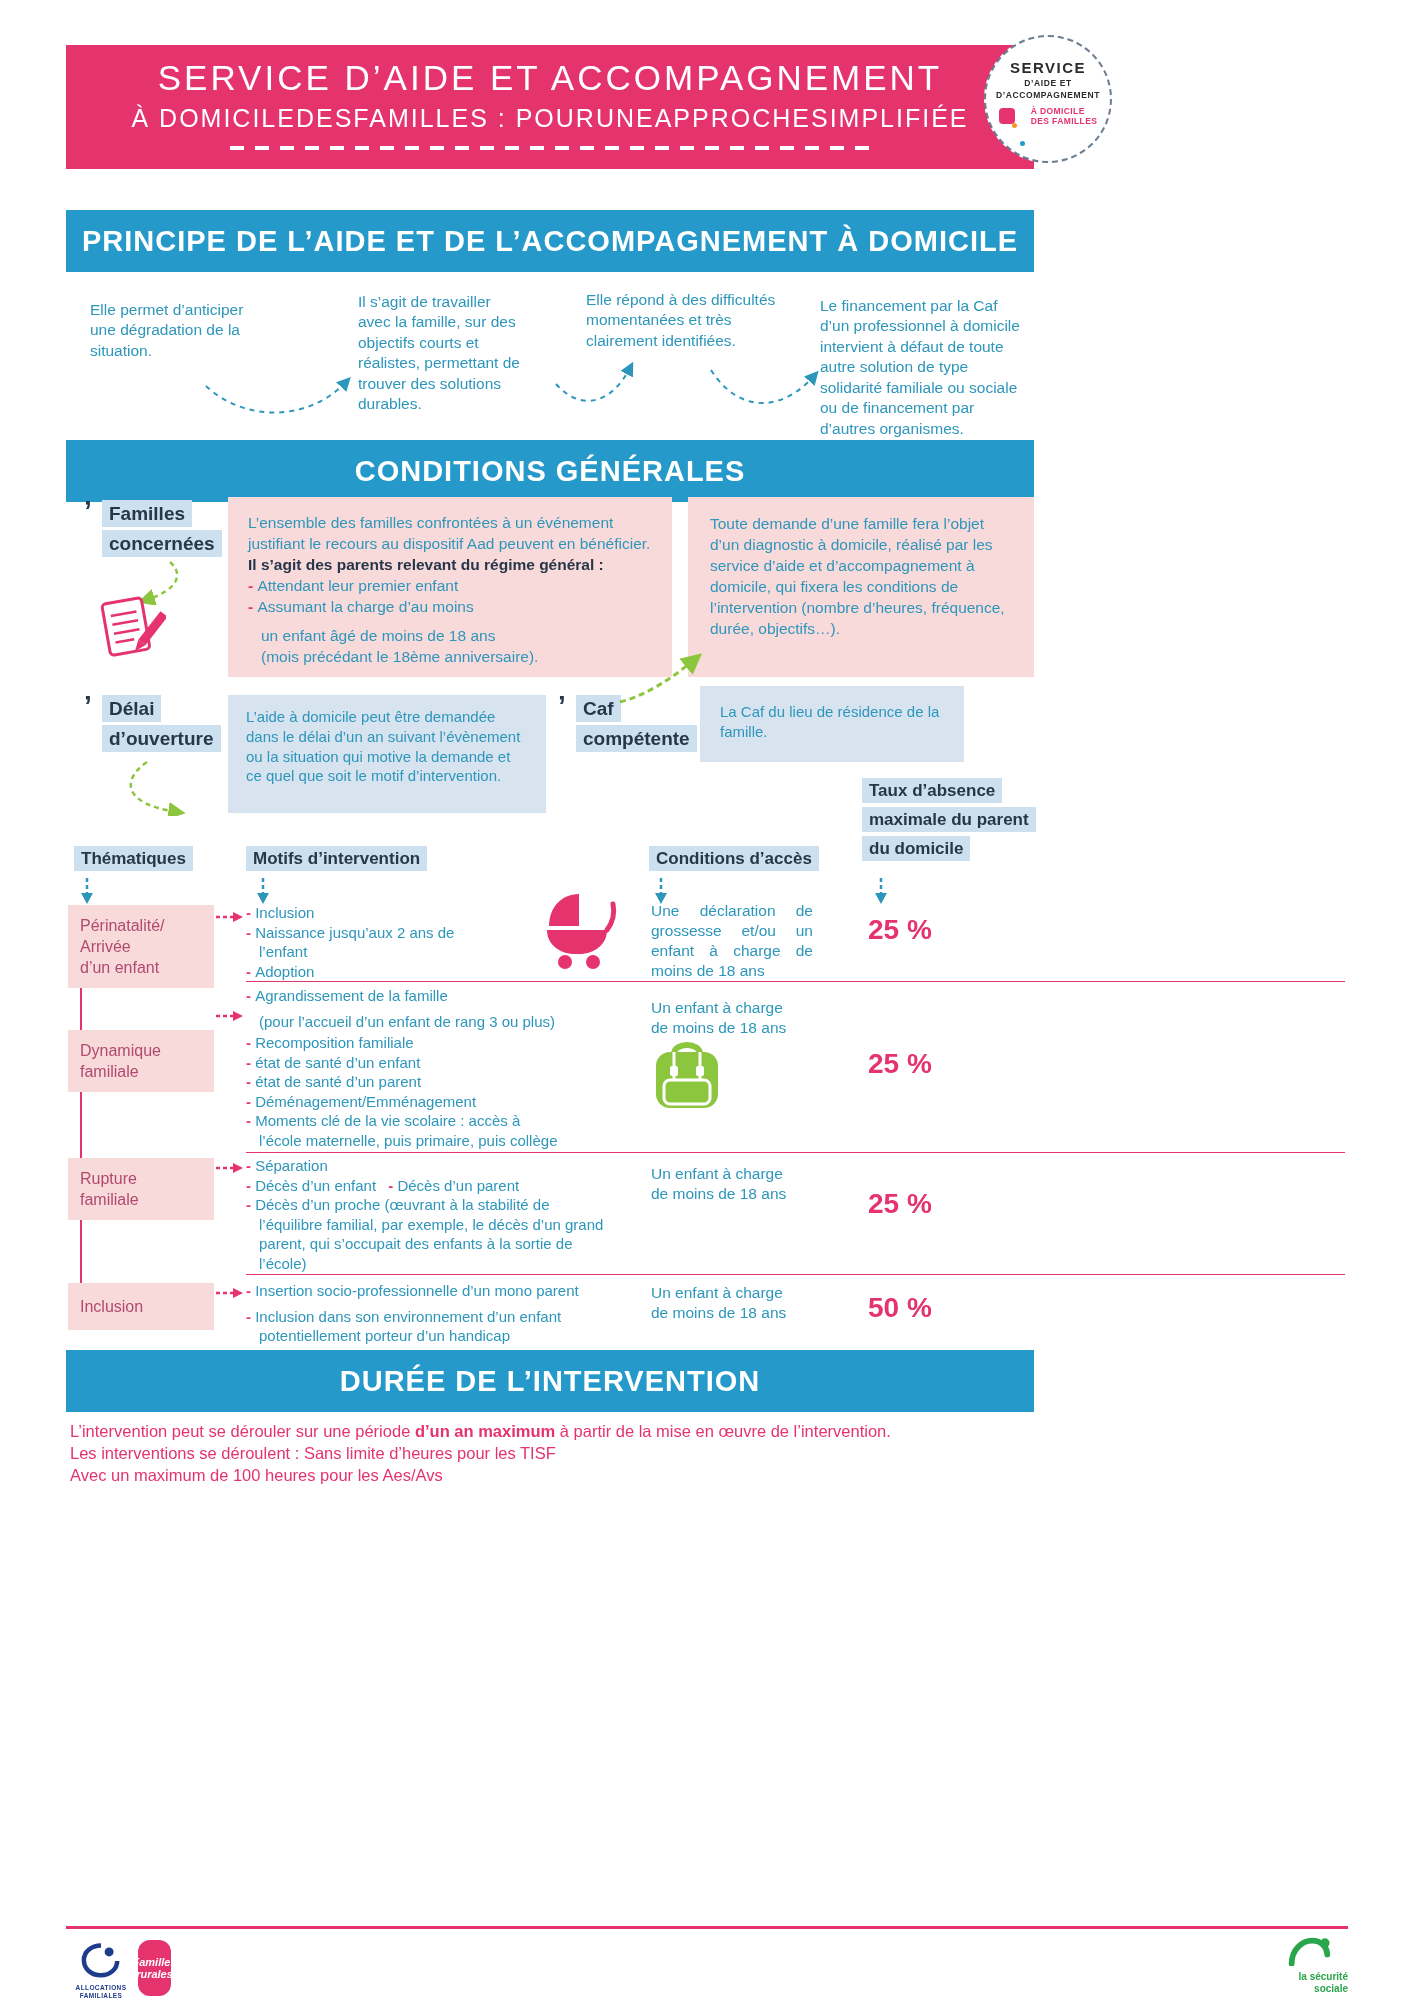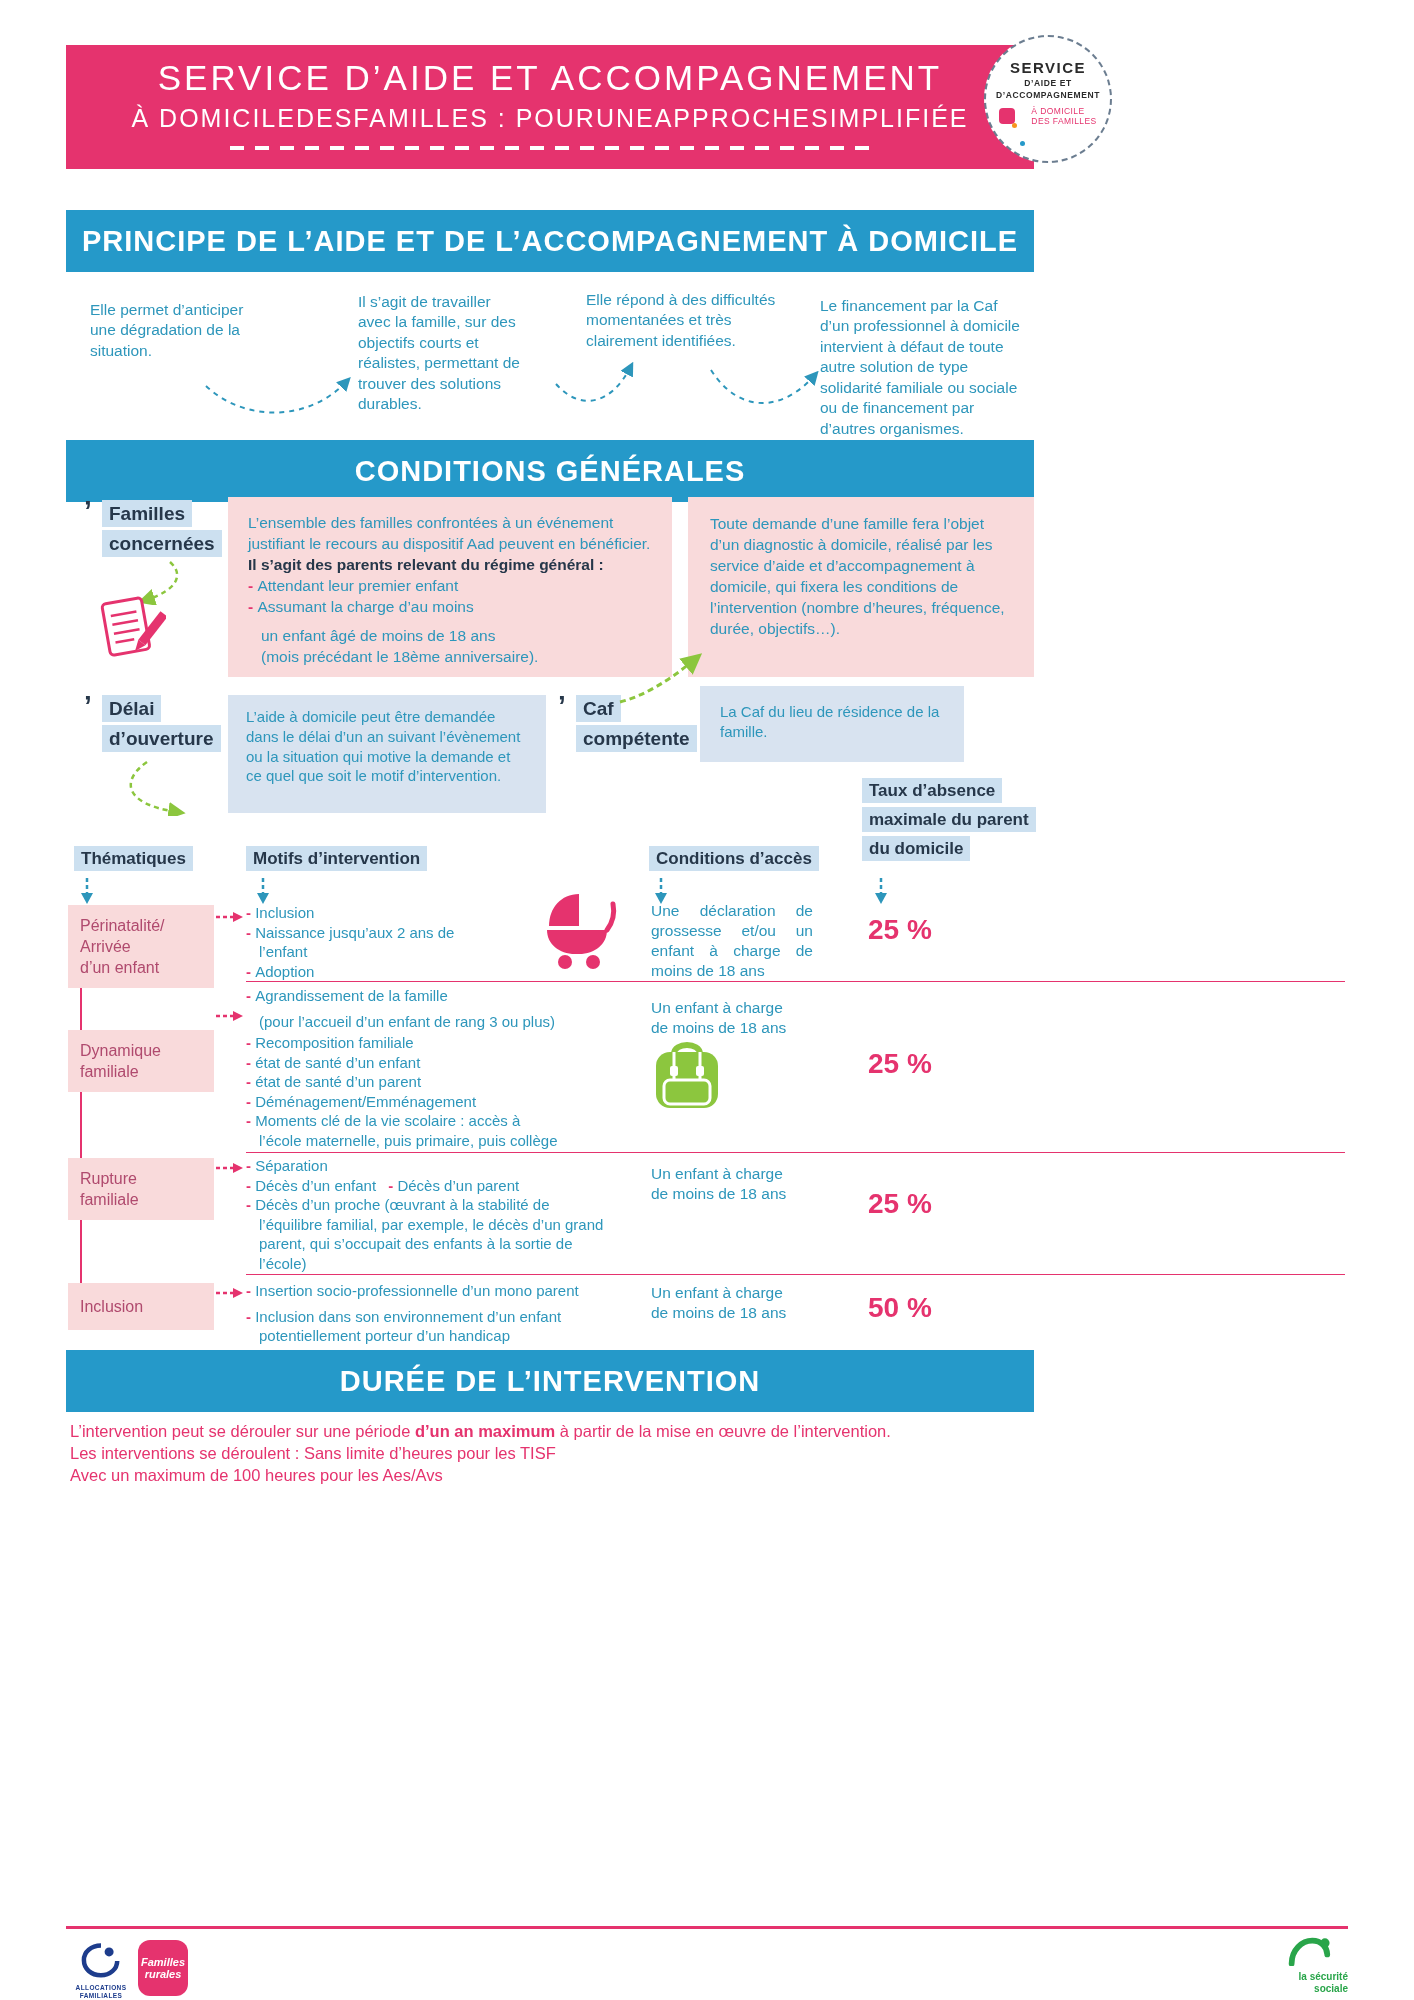--- a/index.html
+++ b/index.html
@@ -15,21 +15,21 @@
   .header-dash { margin:13px auto 0; width:640px; height:4px;
                  background:repeating-linear-gradient(90deg,#fff 0 14px,transparent 14px 25px); }
 
   
   .badge { left:984px; top:35px; width:128px; height:128px; border-radius:50%; background:#fff;
            border:2px dashed #6b7d90; display:flex; flex-direction:column; align-items:center; }
   .badge-l1 { margin-top:22px; font-size:15px; font-weight:700; color:#2b2b2b; letter-spacing:1.5px; }
   .badge-l2 { font-size:8.5px; font-weight:700; color:#2b2b2b; letter-spacing:.6px; margin-top:2px; }
   .badge-row { display:flex; align-items:center; margin-top:6px; gap:4px; }
   .badge-mini { width:16px; height:16px; background:#E5336E; border-radius:4px; }
-  .badge-pink div { font-size:8.5px; font-weight:400; color:#E5336E; letter-spacing:.4px;margin-left:12px; }
+  .badge-pink div { font-size:8.5px; font-weight:700; color:#E5336E; letter-spacing:.4px;margin-left:12px; }
   .badge-dot { position:absolute; border-radius:50%; }
 
   
   .banner { left:66px; width:968px; height:62px; background:#2599C9; color:#fff;
             display:flex; align-items:center; justify-content:center;
             font-size:29px; font-weight:700; letter-spacing:1px; }
 
   
   .pblock { position:absolute; font-size:15.5px; line-height:1.32; color:#2D96BB; }
   .conn { fill:none; stroke:#2D96BB; stroke-width:2; stroke-dasharray:5 5; }
@@ -65,21 +65,21 @@
   .vline { left:80px; width:2px; background:#E5336E; z-index:1; }
   .mline { white-space:nowrap; }
 
   
   .duree-text { color:#E5336E; font-size:16.5px; line-height:1.34; }
 
   
   .footer-line { left:66px; top:1926px; width:1282px; border-top:3px solid #E5336E; }
   .caf-text { font-size:6.5px; font-weight:700; color:#1D3C8C; letter-spacing:.4px;
               white-space:pre-line; text-align:center; margin-top:2px; line-height:1.2; }
-  .fr-logo { width:50px; height:56px; background:#E5336E; border-radius:12px; color:#fff;
+  .fr-logo { width:33px; height:56px; background:#E5336E; border-radius:12px; color:#fff;
              font-size:11px; font-style:italic; font-weight:700; display:flex; align-items:center;
              justify-content:center; text-align:center; line-height:1.1; }
   .secu-text { color:#29A54A; font-size:10px; font-weight:700; white-space:pre-line;
                text-align:right; line-height:1.15; margin-top:1px; }
 </style>
 </head>
 <body>
 
 <div class="page">
 

